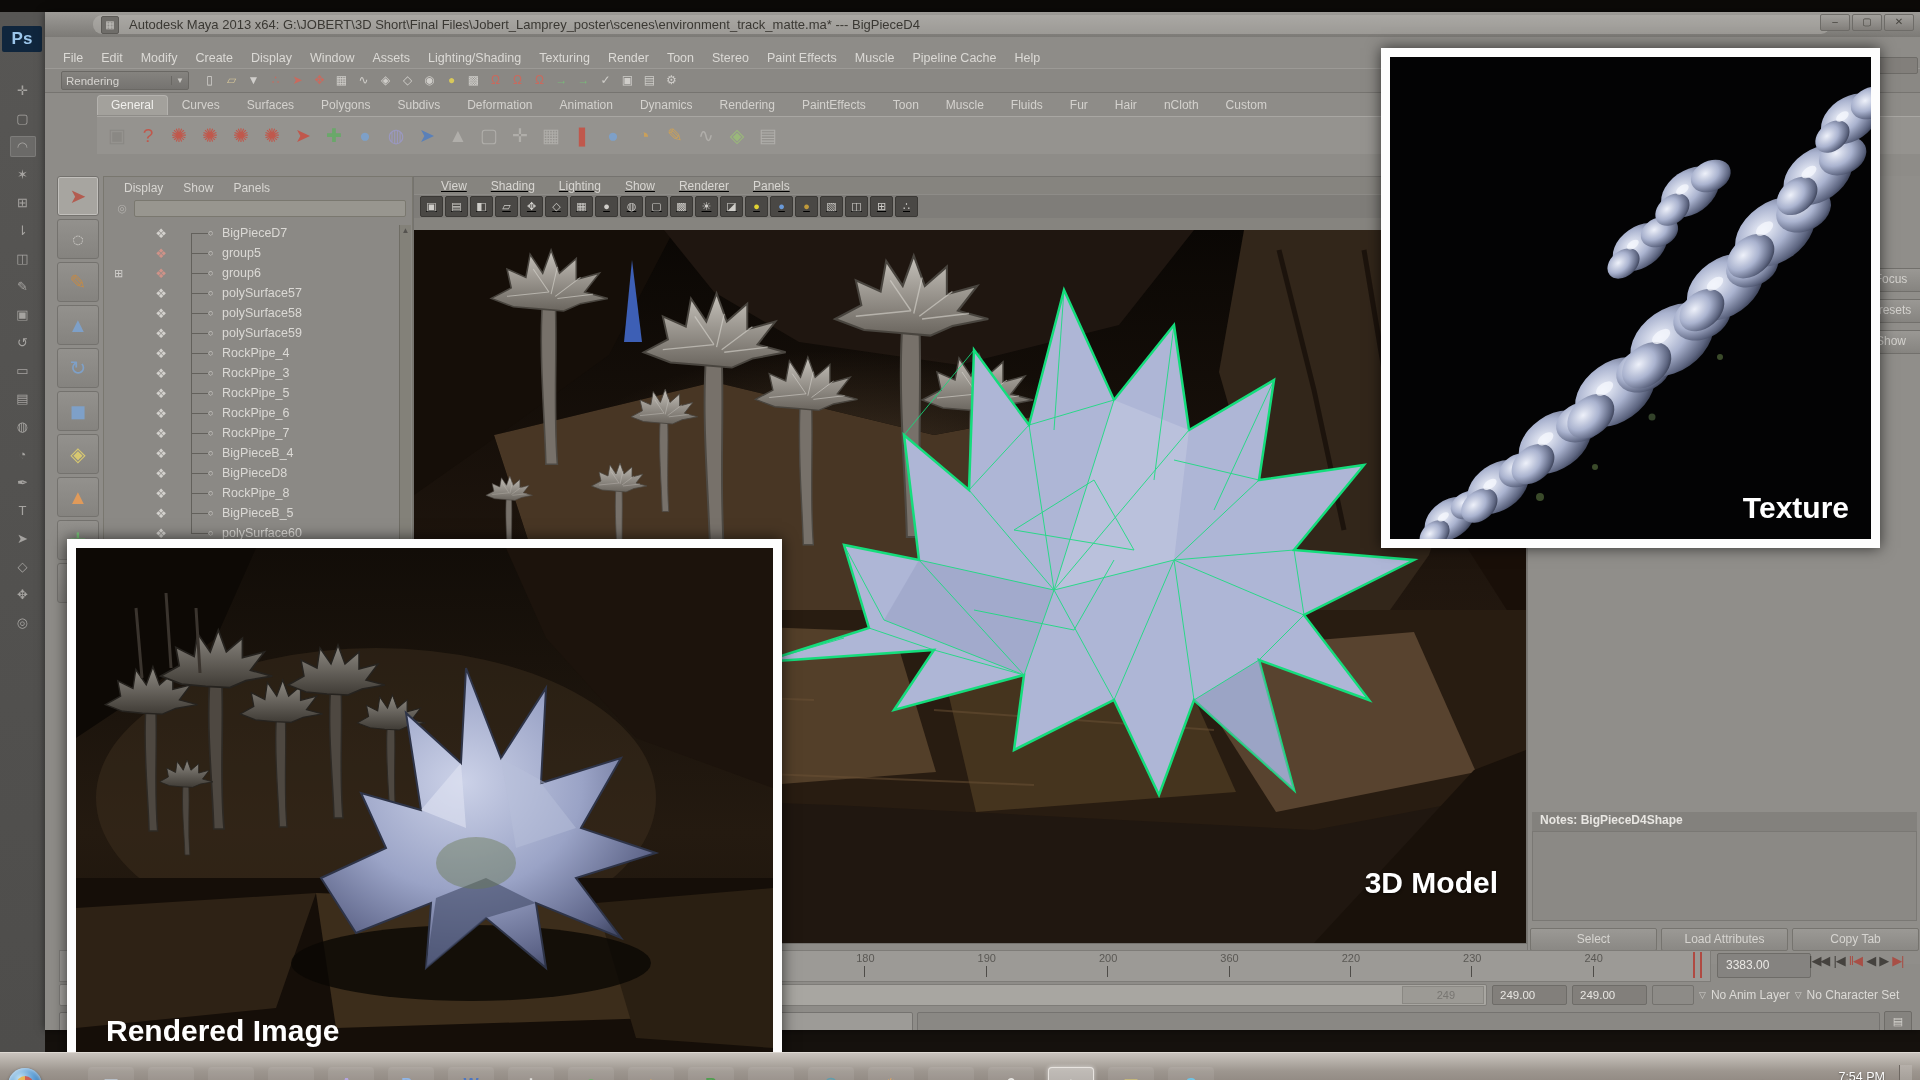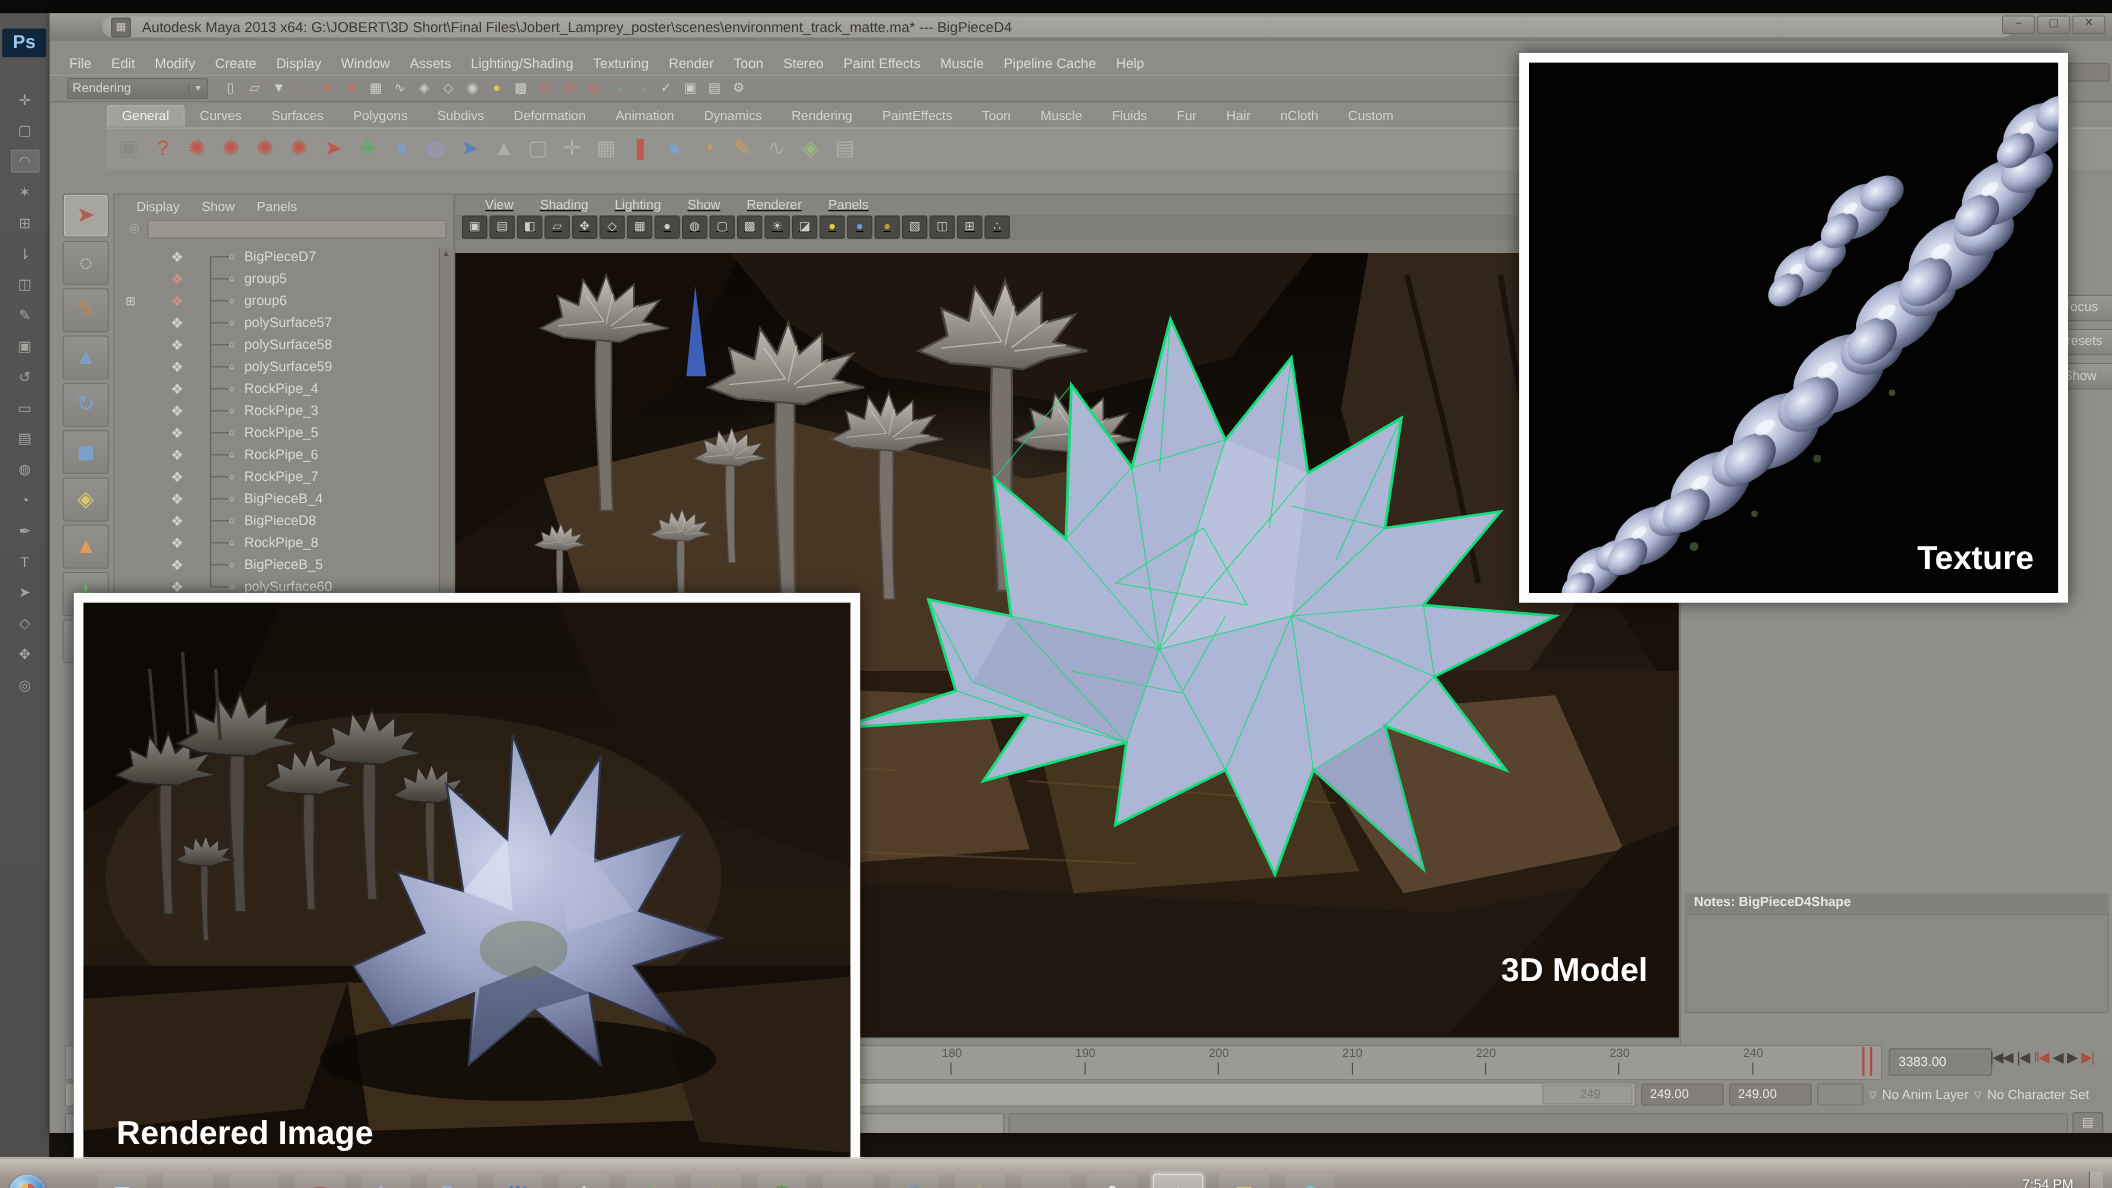--- a/index.html
+++ b/index.html
@@ -729,20 +729,28 @@
 
         <div class="ae-tab">Presets</div>
 
         <div class="ae-tab">Show</div>
       </div>
     <div id="ae-notesbar">
       <span>Notes: </span>
       <span>BigPieceD4Shape</span>
     </div>
     <div id="ae-notesbox"></div>
+    <div id="ae-buttons">
+
+        <div class="ae-btn">Select</div>
+
+        <div class="ae-btn">Load Attributes</div>
+
+        <div class="ae-btn">Copy Tab</div>
+      </div>
   </div>
 
   <div id="timeslider" class="abs">
     <div style="flex:0 0 72px"></div>
     <div style="flex:1;display:flex">
 
         <div class="tick">
           <span class="lbl">120</span>
           <span class="mark"></span>
         </div>
@@ -781,21 +789,21 @@
           <span class="lbl">190</span>
           <span class="mark"></span>
         </div>
 
         <div class="tick">
           <span class="lbl">200</span>
           <span class="mark"></span>
         </div>
 
         <div class="tick">
-          <span class="lbl">210</span>
+          <span class="lbl">360</span>
           <span class="mark"></span>
         </div>
 
         <div class="tick">
           <span class="lbl">220</span>
           <span class="mark"></span>
         </div>
 
         <div class="tick">
           <span class="lbl">230</span>

